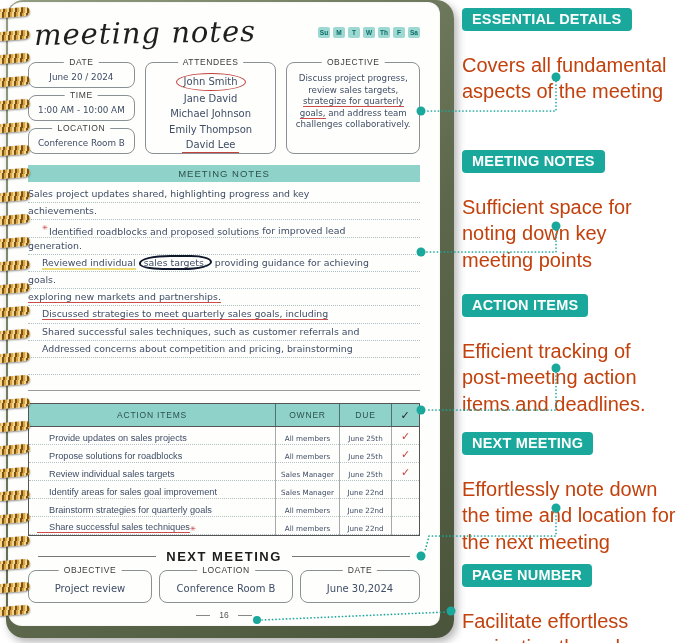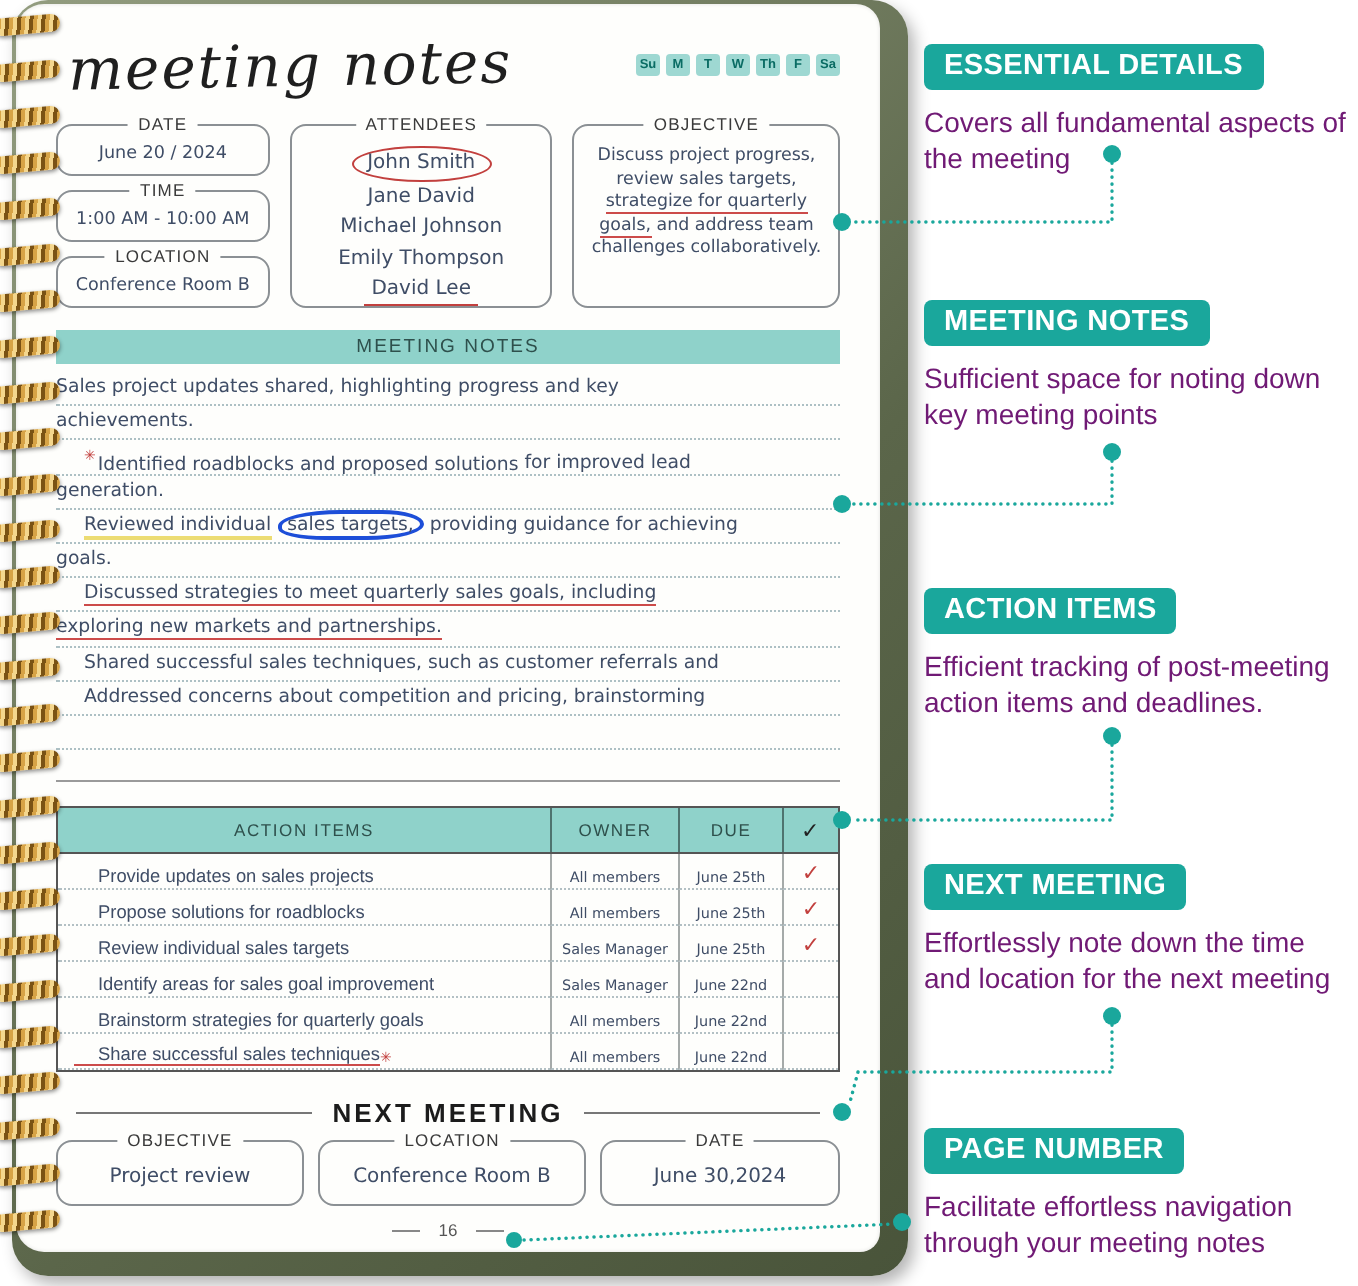--- a/index.html
+++ b/index.html
@@ -35,21 +35,21 @@
   .col1 .fbox{height:26px;display:flex;align-items:center;justify-content:center;}
   .col1 .fval{font-size:8.8px;margin-top:3px;}
   .attendees-box{width:138px;height:92px;}
   .objective-box{width:140px;height:92px;}
   .attendee-list{margin-top:10px;text-align:center;font-size:10px;line-height:15.2px;}
   .mark-circled{border:1.3px solid #c2403e;border-radius:50%;padding:0 7px 1px;display:inline-block;}
   .mark-underlined{border-bottom:1.3px solid #c2403e;padding:0 4px;display:inline-block;}
   .objective-text{padding:10px 5px 4px;font-size:8.7px;line-height:11.6px;text-align:center;}
   .mark-red-underline{border-bottom:1.5px solid #cc4b4a;}
   .mark-yellow-underline{border-bottom:2px solid #ecdc72;}
-  .mark-yellow-circle{border:2px solid #1d4ed8;border-radius:60% 40% 55% 45%/75% 65% 75% 55%;
+  .mark-yellow-circle{border:2px solid #0f172a;border-radius:60% 40% 55% 45%/75% 65% 75% 55%;
         padding:0 3px;}
   .mark-red-star{color:#c2403e;font-size:7px;vertical-align:super;margin-right:1px;}
 
   
   .notes-header{position:absolute;left:20px;top:163px;width:392px;height:17px;background:#8fd2ca;
         color:#2e504c;font-size:9.5px;letter-spacing:1px;display:flex;align-items:center;
         justify-content:center;}
   .notes-lines{position:absolute;left:20px;top:184px;width:392px;}
   .note-line{height:16.2px;line-height:16.2px;border-bottom:1px dotted #adc0c4;font-size:9.4px;
         white-space:nowrap;overflow:hidden;}
@@ -85,22 +85,22 @@
   .nb-obj{width:124px;} .nb-loc{width:134px;} .nb-date{width:120px;}
   .next-boxes .fval{font-size:10px;margin-top:4px;}
   .page-num{position:absolute;left:0;top:608px;width:432px;display:flex;align-items:center;
         justify-content:center;font-size:8.5px;color:#555;}
   .page-num .dash{width:14px;border-top:1px solid #888;margin:0 9px;}
 
   
   .callout{position:absolute;left:462px;width:214px;}
   .badge{display:inline-block;background:#1aa79c;color:#fff;font-weight:bold;font-size:14.5px;
         letter-spacing:.2px;padding:3px 10px 4px;border-radius:4px;}
-  .callout p{margin:7px 0 0;font-size:14px;line-height:1.32;color:#701a75;}
-  .c1{top:22px;} .c2{top:150px;} .c3{top:294px;} .c4{top:432px;} .c5{top:564px;}
+  .callout p{margin:21px 0 0;font-size:20px;line-height:1.32;color:#c2410c;}
+  .c1{top:8px;} .c2{top:150px;} .c3{top:294px;} .c4{top:432px;} .c5{top:564px;}
 
   .connectors{position:absolute;left:0;top:0;z-index:50;pointer-events:none;}
 </style>
 </head>
 <body>
 
 <div class="canvas">
 
   <div class="cover"></div>
   <div class="page">
@@ -149,22 +149,22 @@
     </div>
 
     <div class="notes-header">MEETING NOTES</div>
     <div class="notes-lines hand">
         <div class="note-line"><span>Sales project updates shared, highlighting progress and key</span></div>
         <div class="note-line"><span>achievements.</span></div>
         <div class="note-line indent"><span class="mark-red-star">✳</span><span class="mark-red-underline">Identified roadblocks and proposed solutions</span><span> for improved lead</span></div>
         <div class="note-line"><span>generation.</span></div>
         <div class="note-line indent"><span class="mark-yellow-underline">Reviewed individual</span><span> </span><span class="mark-yellow-circle">sales targets,</span><span> providing guidance for achieving</span></div>
         <div class="note-line"><span>goals.</span></div>
+        <div class="note-line"><span class="mark-red-underline">exploring new markets and partnerships.</span></div>
         <div class="note-line indent"><span class="mark-red-underline">Discussed strategies to meet quarterly sales goals, including</span></div>
-        <div class="note-line"><span class="mark-red-underline">exploring new markets and partnerships.</span></div>
         <div class="note-line indent"><span>Shared successful sales techniques, such as customer referrals and</span></div>
         <div class="note-line indent"><span>Addressed concerns about competition and pricing, brainstorming</span></div>
         <div class="note-line"></div>
       </div>
     <div class="notes-end-rule"></div>
 
     <div class="ai-table">
       <div class="ai-head">
         <div class="h-task">ACTION ITEMS</div>
         <div class="h-owner">OWNER</div>

